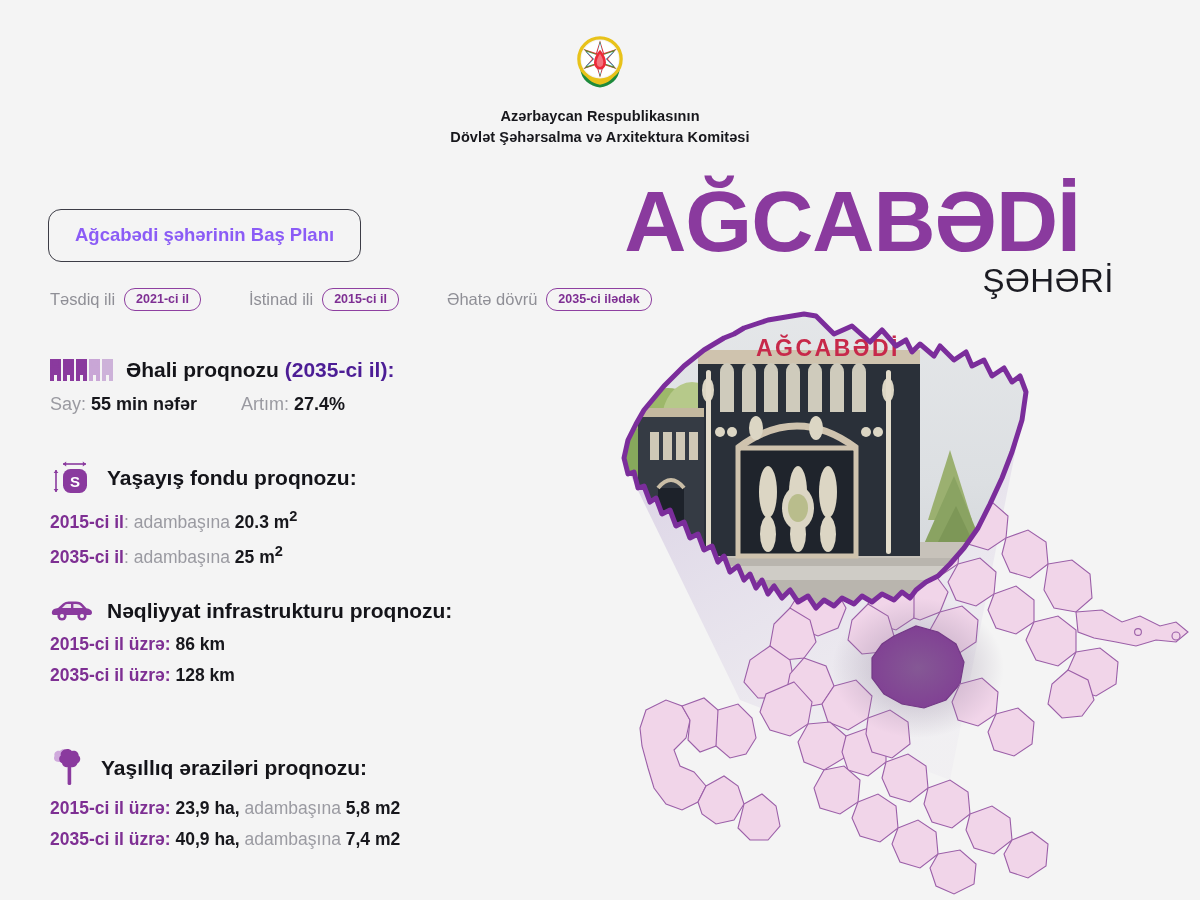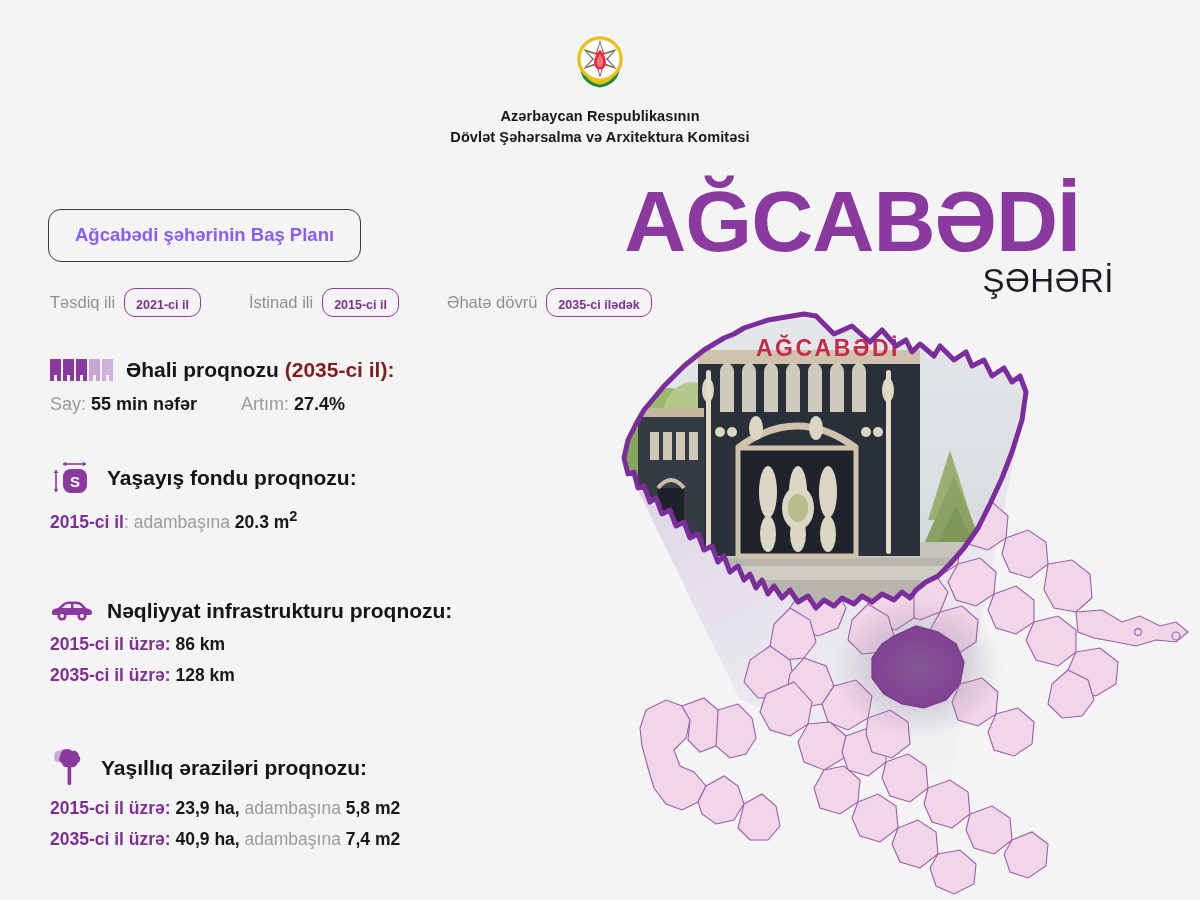--- a/index.html
+++ b/index.html
@@ -28,41 +28,41 @@
     display:inline-block;
   }
   .plan-box .txt{font-size:18.5px;font-weight:bold;color:#8b5cf6;white-space:nowrap;}
 
   
   .meta-row{position:absolute;left:50px;top:288px;display:flex;align-items:center;gap:10px;}
   .meta-group{display:flex;align-items:center;}
   .meta-label{font-size:16.5px;color:#8f8f96;margin-right:9px;white-space:nowrap;}
   .meta-pill{
     border:1.5px solid #8e3fa0;border-radius:11px;
-    padding:9px 11px 4px 11px;
+    padding:3px 11px 4px 11px;
     font-size:12.5px;font-weight:bold;color:#7e2f93;white-space:nowrap;
   }
   .meta-gap{width:28px;}
 
   
   .big-title{
     position:absolute;right:120px;top:181px;
     font-size:86px;font-weight:bold;letter-spacing:-1px;
     color:#8a3a9e;line-height:.95;white-space:nowrap;
   }
   .sub-title{
     position:absolute;right:86px;top:262px;
     font-size:33px;color:#1b1b22;letter-spacing:.5px;white-space:nowrap;
   }
 
   
   .block{position:absolute;left:50px;}
   .block-head{display:flex;align-items:center;gap:13px;}
   .block-title{font-size:21px;font-weight:bold;color:#141419;white-space:nowrap;}
-  .accent{color:#7f1d1d;}
+  .accent{color:#4c1d95;}
   .line{font-size:17.5px;color:#8f8f96;margin-top:10px;white-space:nowrap;}
   .line .k{color:#7e2f93;font-weight:bold;}
   .line .v{color:#17171c;font-weight:bold;}
   .line .g{color:#9a9aa1;}
   .kv-row{display:flex;gap:44px;margin-top:12px;}
   .kv{font-size:18px;color:#9a9aa1;white-space:nowrap;}
   .kv b{color:#17171c;}
 
   #block-pop{top:358px;}
   #block-house{top:458px;}
@@ -176,20 +176,21 @@
         <path d="M36 6 l-3.2 -2.6 v5.2 Z" fill="#8a3a9e"></path>
         <path d="M6 12 V34" stroke="#8a3a9e" stroke-width="1.6" fill="none"></path>
         <path d="M6 12 l-2.4 3.1 h4.8 Z" fill="#8a3a9e"></path>
         <path d="M6 34 l-2.4 -3.1 h4.8 Z" fill="#8a3a9e"></path>
         <rect x="13" y="11" width="24" height="24" rx="7.5" fill="#8a3a9e"></rect>
         <text x="25" y="29" font-family="Liberation Sans, sans-serif" font-size="15" font-weight="bold" fill="#ffffff" text-anchor="middle">S</text>
       </svg>
       <span class="block-title">Yaşayış fondu proqnozu:</span>
     </div>
     <div class="line"><span class="k">2015-ci il</span><span class="g">: adambaşına </span><span class="v">20.3 m</span><sup class="v">2</sup></div>
+    <div class="line"><span class="k">2035-ci il</span><span class="g">: adambaşına </span><span class="v">25 m</span><sup class="v">2</sup></div>
   </div>
 
   <div class="block" id="block-trans">
     <div class="block-head">
       <svg class="icon-car" viewBox="0 0 44 26">
         <path d="M4 17 C2 17 1.5 15 2 13.4 C2.6 11.4 5 10.4 8 10 L13 5.6 C14.6 4.3 16.6 3.6 18.8 3.6 H26 C29 3.6 31.5 4.8 33.2 6.8 L36.4 10.2 C39.6 10.8 42 12 42 14.4 C42 16.2 40.8 17 39 17 Z" fill="#8a3a9e"></path>
         <path d="M15.5 6.6 L12 10 H21 V6 H18.8 C17.6 6 16.4 6.1 15.5 6.6Z" fill="#f4f4f4" opacity="0.92"></path>
         <path d="M23.4 6 H26 C28.2 6 30 6.8 31.2 8.2 L32.8 10 H23.4Z" fill="#f4f4f4" opacity="0.92"></path>
         <circle cx="12" cy="18" r="4.6" fill="#8a3a9e"></circle>
         <circle cx="12" cy="18" r="2" fill="#f4f4f4"></circle>

